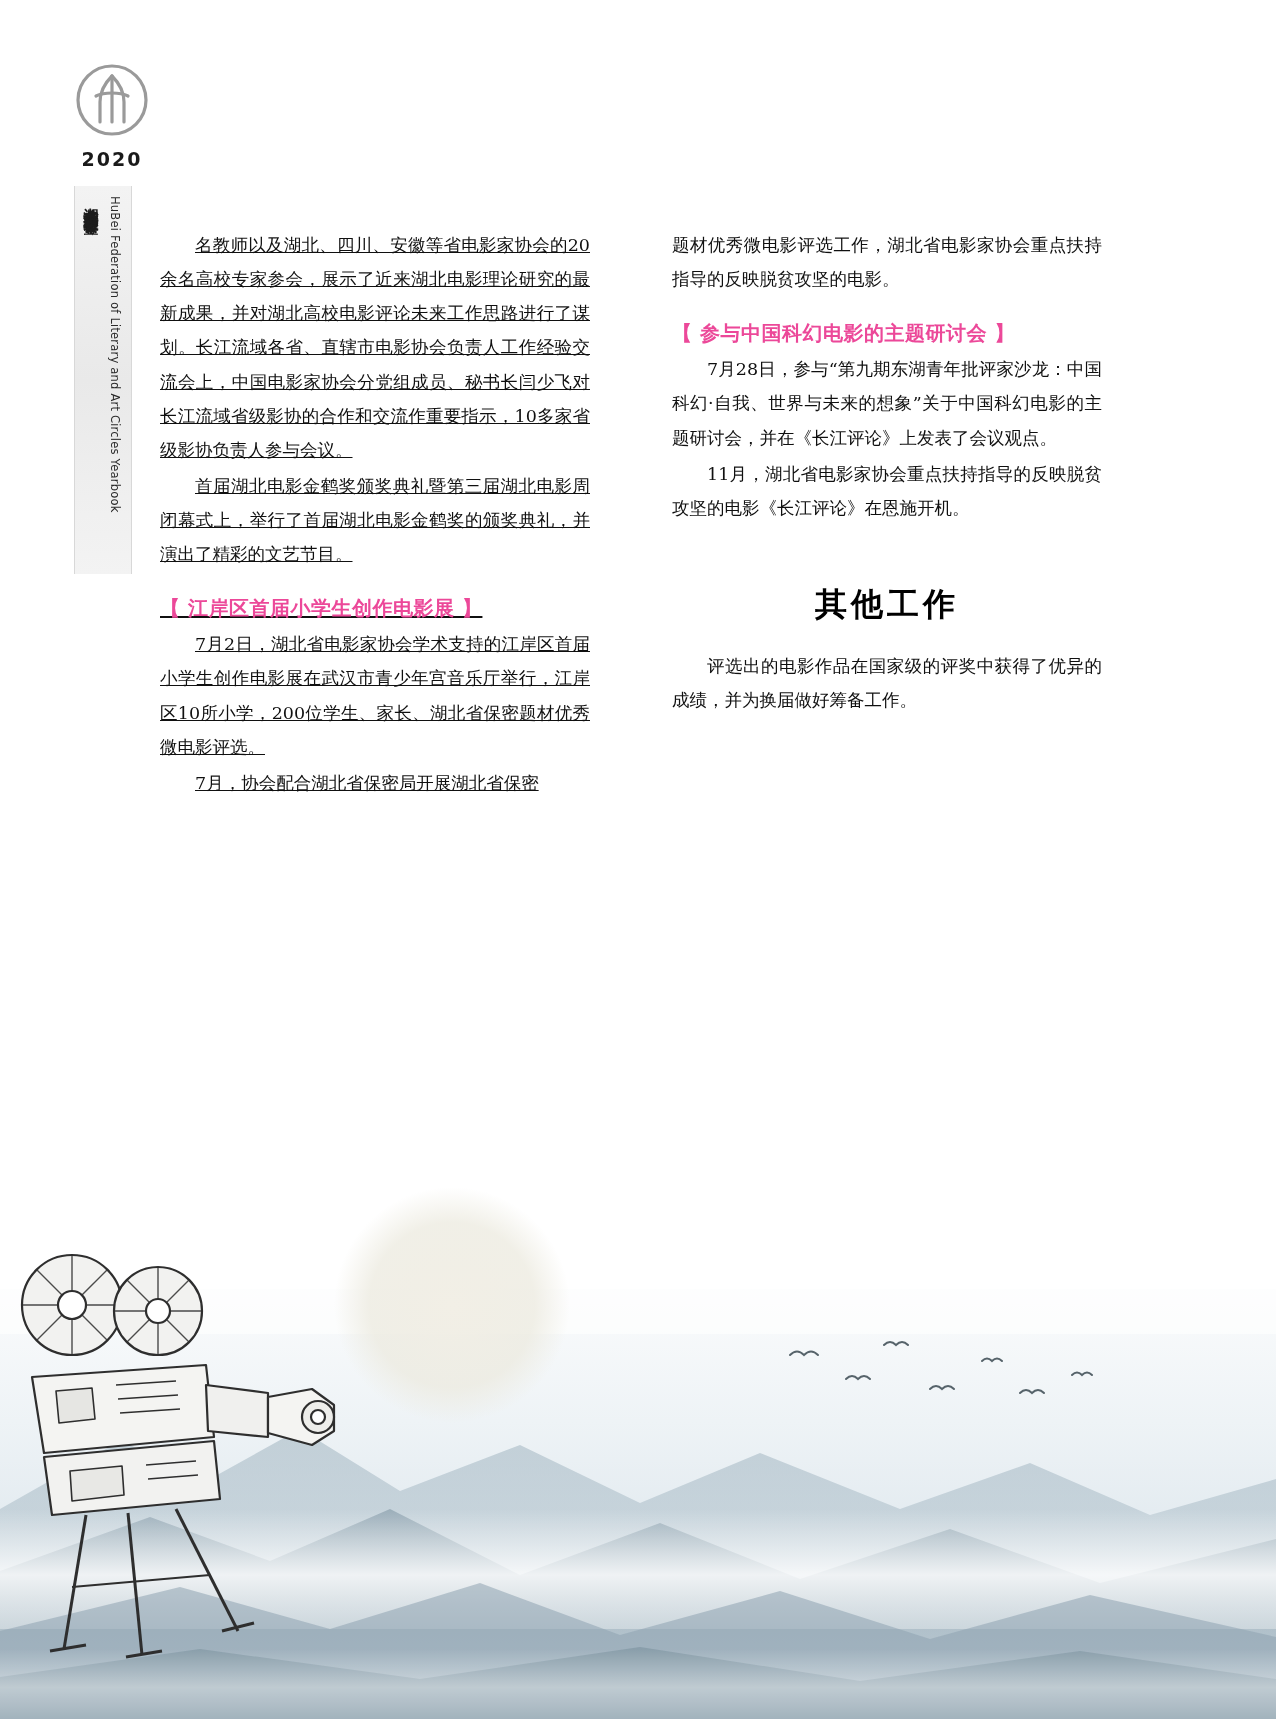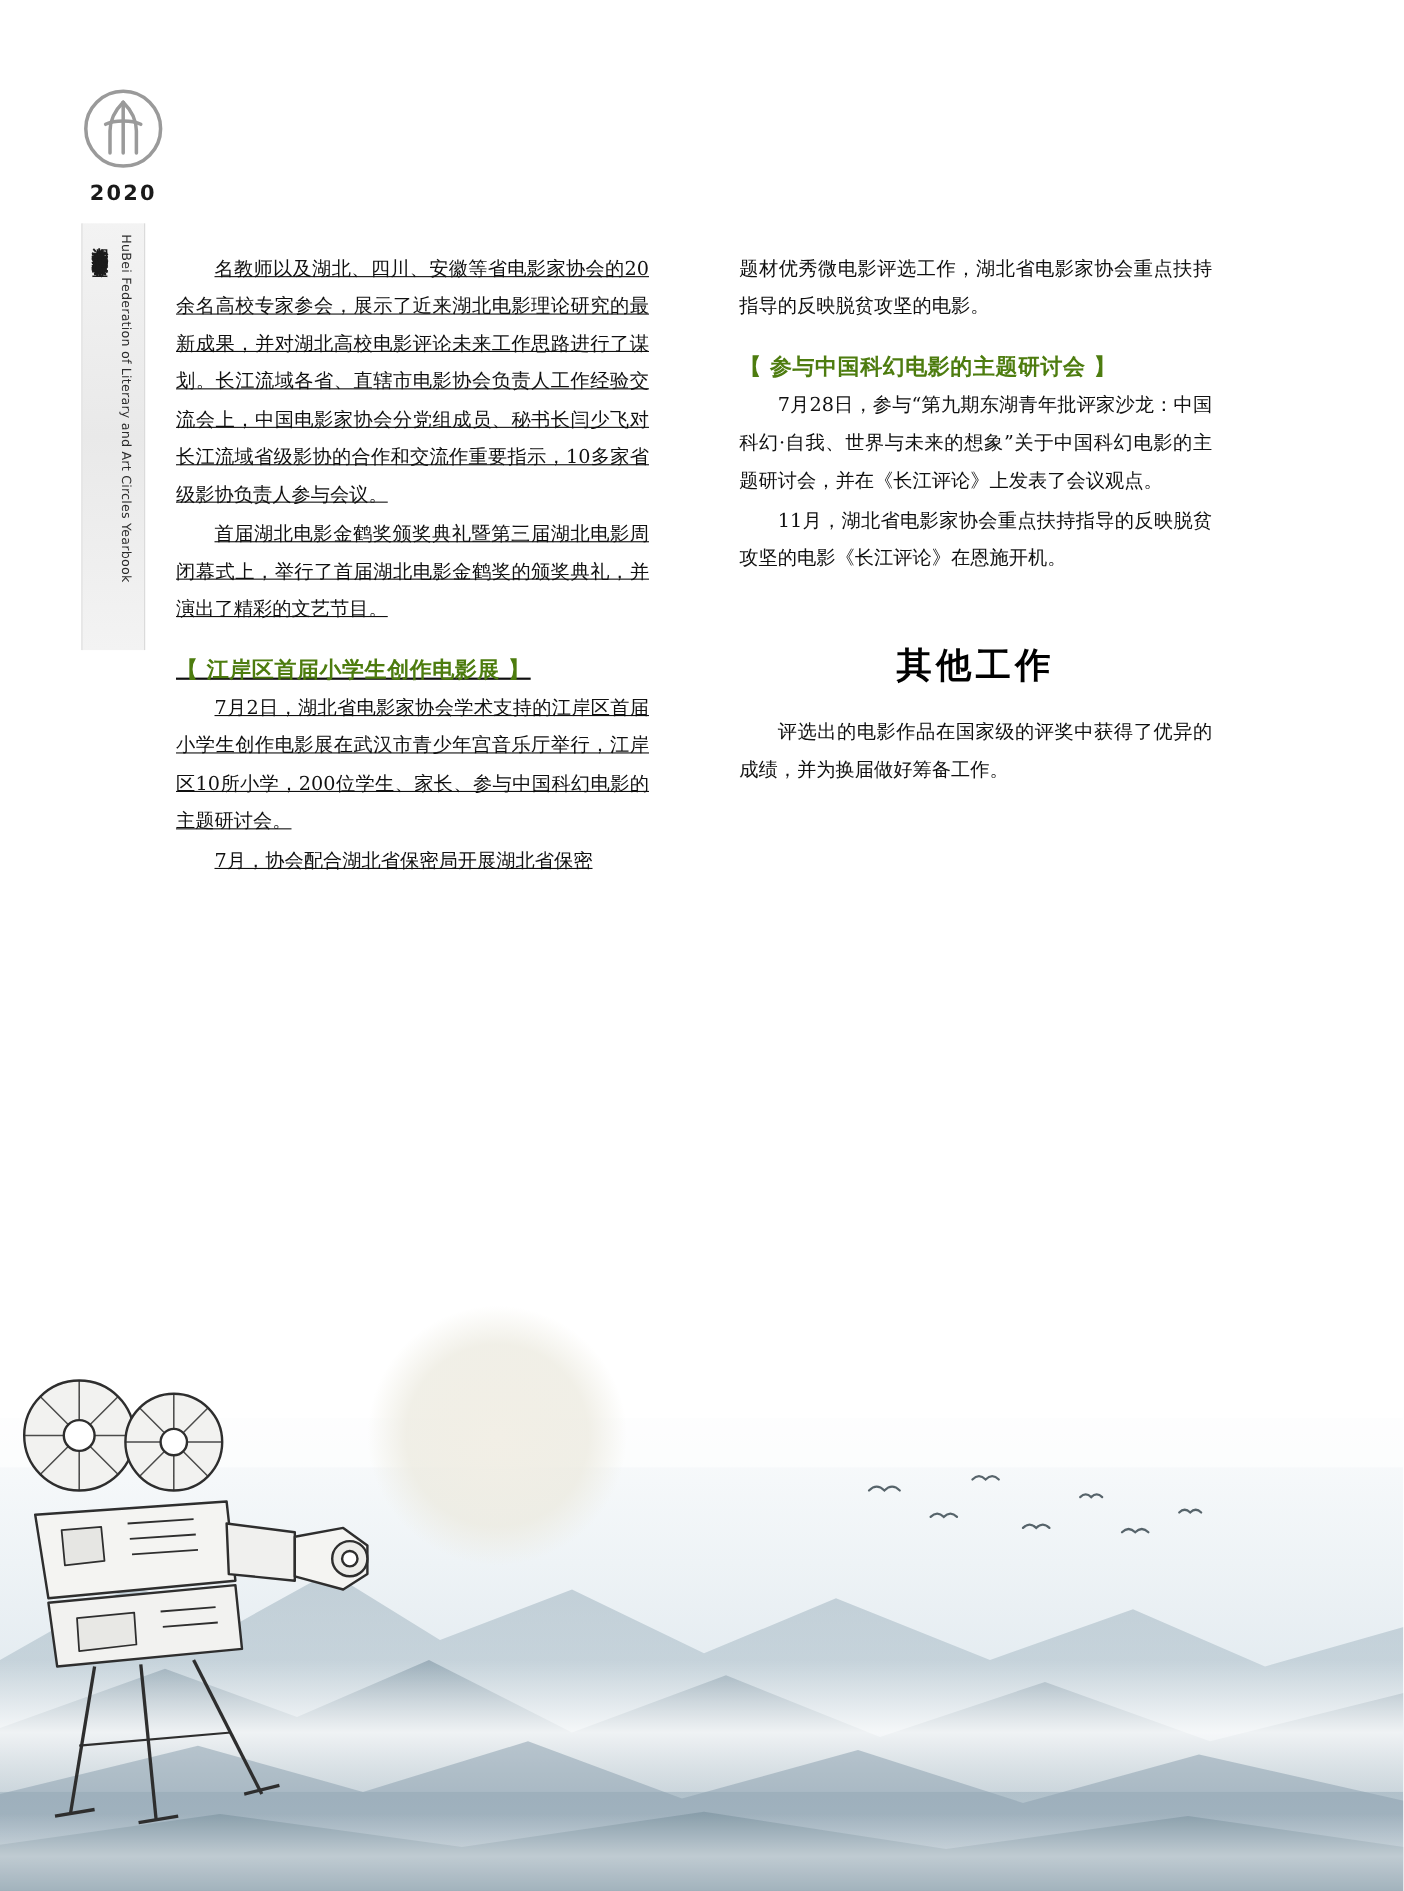--- a/index.html
+++ b/index.html
@@ -20,21 +20,21 @@
   .page {
     position: absolute;
     inset: 0;
     background: #fff;
   }
 
   
   .sidebar {
     position: absolute;
     left: 60px;
-    top: 79px;
+    top: 62px;
     width: 110px;
     height: 520px;
   }
   .logo-mark {
     position: absolute;
     left: 14px;
     top: 0;
     width: 76px;
     height: 76px;
   }
@@ -106,21 +106,21 @@
     text-indent: 2em;
   }
   p.para.noindent { text-indent: 0; }
 
   h2.section-head {
     margin: 22px 0 4px 0;
     font-size: 20px;
     font-weight: 700;
     line-height: 1.5;
     letter-spacing: .5px;
-    color: #4d7c0f;
+    color: #ec4899;
   }
 
   h1.big-head {
     margin: 48px 0 14px 0;
     text-align: center;
     font-size: 32px;
     font-weight: 700;
     letter-spacing: 4px;
     color: #000;
   }
@@ -160,21 +160,21 @@
     <div class="side-cn">湖北省文学艺术界联合会年鉴</div>
     <div class="side-en">HuBei Federation of Literary and Art Circles Yearbook</div>
   </div>
 
   <div class="col col-left">
 
     <p class="para">名教师以及湖北、四川、安徽等省电影家协会的20余名高校专家参会，展示了近来湖北电影理论研究的最新成果，并对湖北高校电影评论未来工作思路进行了谋划。长江流域各省、直辖市电影协会负责人工作经验交流会上，中国电影家协会分党组成员、秘书长闫少飞对长江流域省级影协的合作和交流作重要指示，10多家省级影协负责人参与会议。</p>
     <p class="para">首届湖北电影金鹤奖颁奖典礼暨第三届湖北电影周闭幕式上，举行了首届湖北电影金鹤奖的颁奖典礼，并演出了精彩的文艺节目。</p>
 
     <h2 class="section-head">【 江岸区首届小学生创作电影展 】</h2>
-    <p class="para">7月2日，湖北省电影家协会学术支持的江岸区首届小学生创作电影展在武汉市青少年宫音乐厅举行，江岸区10所小学，200位学生、家长、参与中国科幻电影的主题研讨会。</p>
+    <p class="para">7月2日，湖北省电影家协会学术支持的江岸区首届小学生创作电影展在武汉市青少年宫音乐厅举行，江岸区10所小学，200位学生、家长、湖北省保密题材优秀微电影评选。</p>
 
     <p class="para">7月，协会配合湖北省保密局开展湖北省保密</p>
 
   </div>
 
   <div class="col col-right">
 
     <p class="para noindent">题材优秀微电影评选工作，湖北省电影家协会重点扶持指导的反映脱贫攻坚的电影。</p>
 
     <h2 class="section-head">【 参与中国科幻电影的主题研讨会 】</h2>

